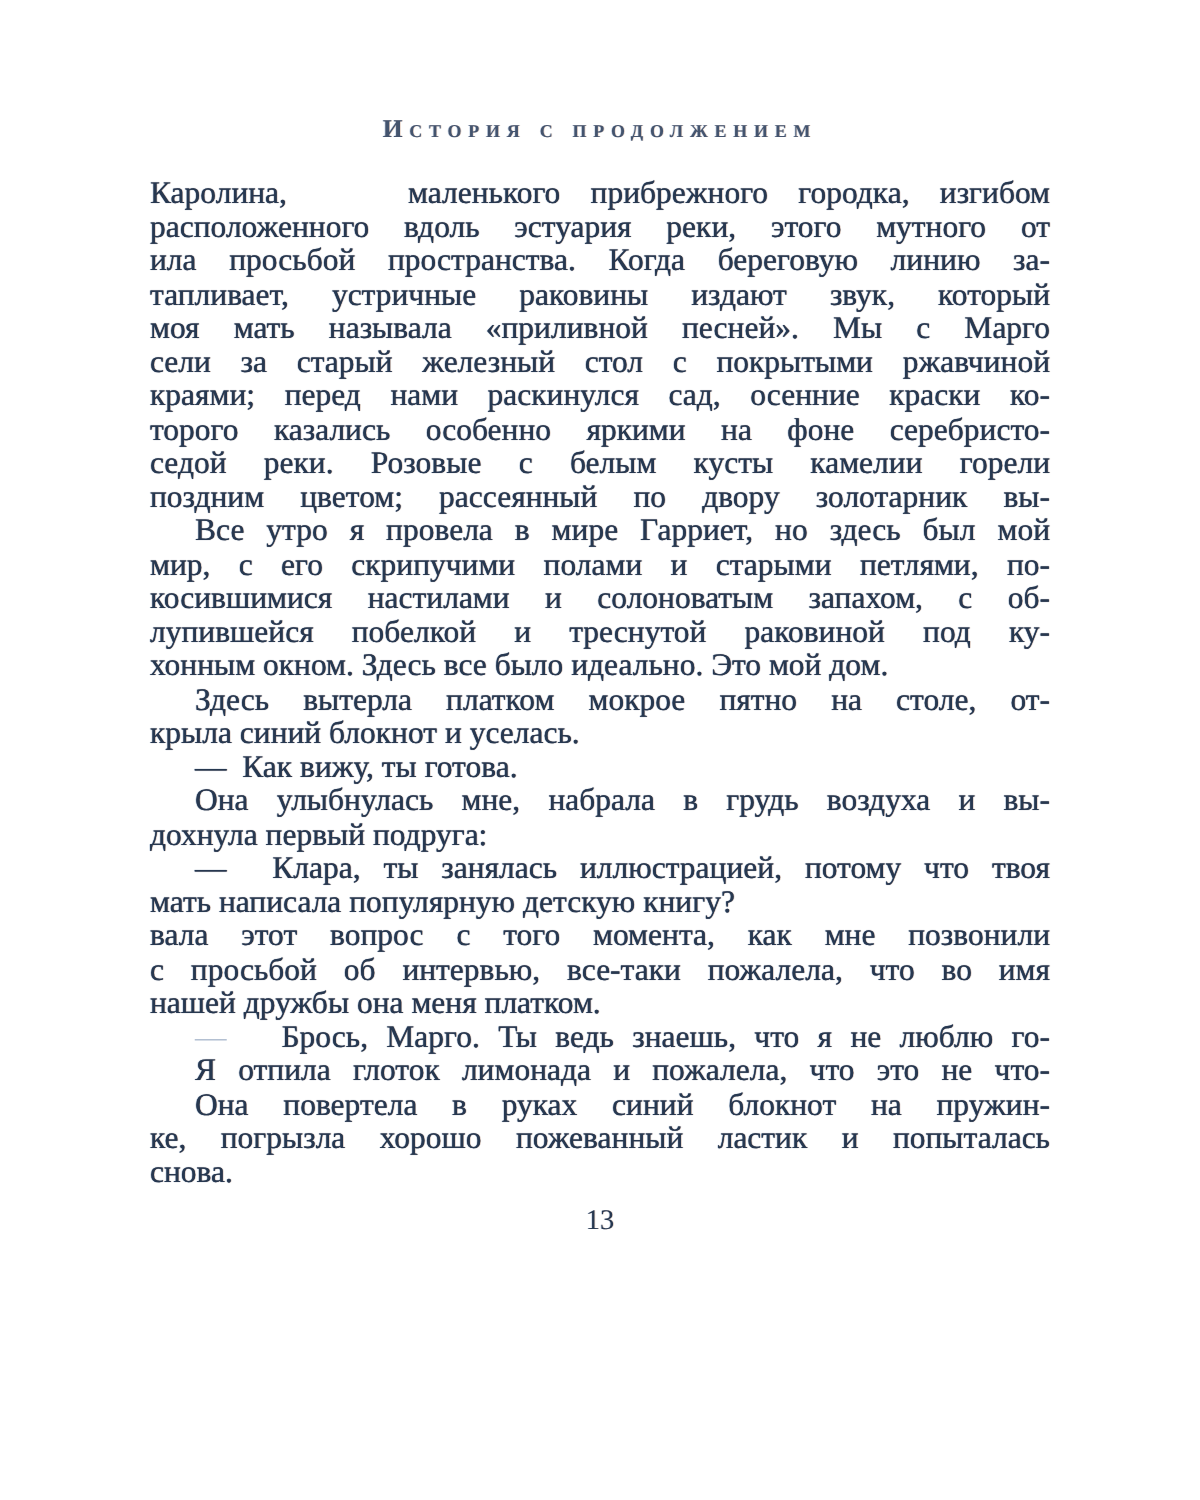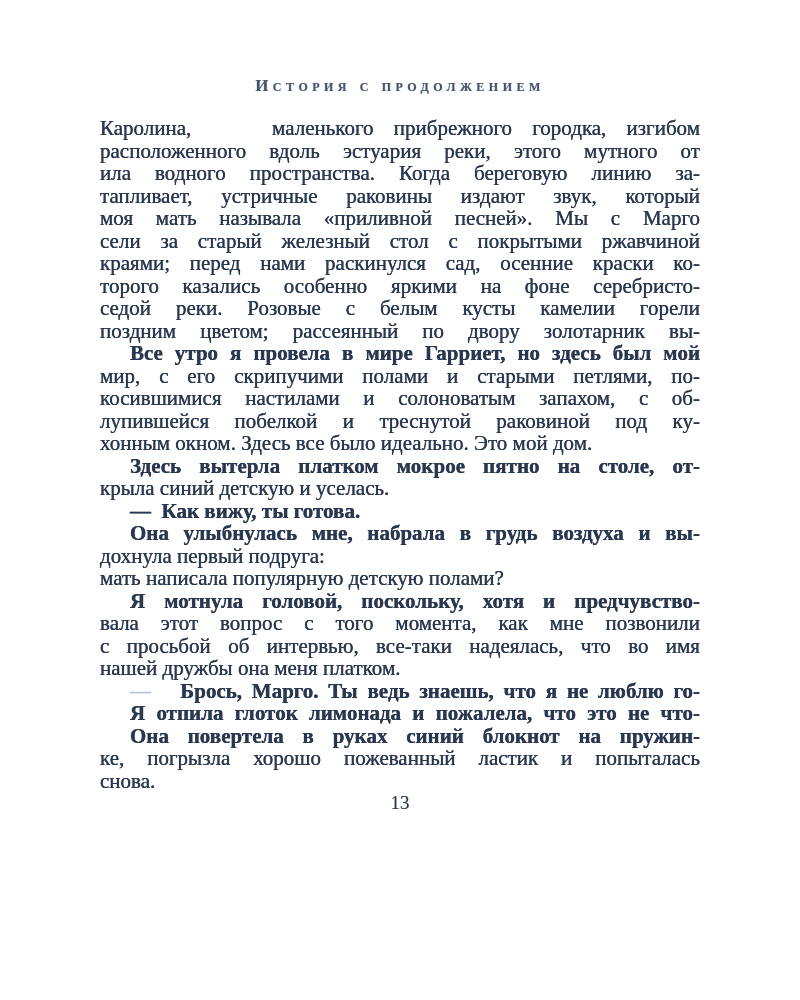--- a/index.html
+++ b/index.html
@@ -26,62 +26,63 @@
   }
 
   .text-body {
     font-size: 21px;
     line-height: 22.5px;
     text-shadow: 0.5px 0 rgba(160,70,20,0.22), -0.5px 0 rgba(30,90,160,0.22), 0 0 0.5px currentColor;
   }
 
   .line { text-align: justify; text-align-last: justify; white-space: normal; }
   .line.para-end { text-align-last: left; }
-  .line.indent { padding-left: 30px; font-weight: bold; }
+  .line.indent { padding-left: 30px; }
 
   .faded { color: var(--faded-ink, #b3c0d2); text-shadow: none; }
 
   .page-number {
     text-align: center;
     font-size: 19px;
+    margin-top: 11px;
     color: var(--ink, #273850);
     text-shadow: 0.5px 0 rgba(160,80,30,0.25), -0.5px 0 rgba(40,90,160,0.25);
   }
 </style>
 </head>
 <body>
 
 <div class="page">
   <div class="running-header">История с продолжением</div>
 
   <div class="text-body">
       <div class="line">Каролина,&nbsp;&nbsp;&nbsp; маленького прибрежного городка, изгибом</div>
       <div class="line">расположенного вдоль эстуария реки, этого мутного от</div>
-      <div class="line">ила водного пространства. Когда береговую линию за-</div>
+      <div class="line">ила просьбой пространства. Когда береговую линию за-</div>
       <div class="line">тапливает, устричные раковины издают звук, который</div>
       <div class="line">моя мать называла «приливной песней». Мы с Марго</div>
       <div class="line">сели за старый железный стол с покрытыми ржавчиной</div>
       <div class="line">краями; перед нами раскинулся сад, осенние краски ко-</div>
       <div class="line">торого казались особенно яркими на фоне серебристо-</div>
       <div class="line">седой реки. Розовые с белым кусты камелии горели</div>
       <div class="line">поздним цветом; рассеянный по двору золотарник вы-</div>
       <div class="line indent">Все утро я провела в мире Гарриет, но здесь был мой</div>
       <div class="line">мир, с его скрипучими полами и старыми петлями, по-</div>
       <div class="line">косившимися настилами и солоноватым запахом, с об-</div>
       <div class="line">лупившейся побелкой и треснутой раковиной под ку-</div>
       <div class="line para-end">хонным окном. Здесь все было идеально. Это мой дом.</div>
       <div class="line indent">Здесь вытерла платком мокрое пятно на столе, от-</div>
-      <div class="line para-end">крыла синий детскую и уселась.</div>
+      <div class="line para-end">крыла синий блокнот и уселась.</div>
       <div class="line indent para-end">—&nbsp;&nbsp;Как вижу, ты готова.</div>
       <div class="line indent">Она улыбнулась мне, набрала в грудь воздуха и вы-</div>
       <div class="line para-end">дохнула первый подруга:</div>
-      <div class="line para-end">мать написала популярную детскую полами?</div>
-      <div class="line indent">Я мотнула головой, поскольку, хотя и предчувство-</div>
+      <div class="line indent">—&nbsp;&nbsp;Клара, ты занялась иллюстрацией, потому что твоя</div>
+      <div class="line para-end">мать написала популярную детскую книгу?</div>
       <div class="line">вала этот вопрос с того момента, как мне позвонили</div>
-      <div class="line">с просьбой об интервью, все-таки надеялась, что во имя</div>
+      <div class="line">с просьбой об интервью, все-таки пожалела, что во имя</div>
       <div class="line para-end">нашей дружбы она меня платком.</div>
       <div class="line indent"><span class="faded">—&nbsp;&nbsp;&nbsp;</span>Брось, Марго. Ты ведь знаешь, что я не люблю го-</div>
       <div class="line indent">Я отпила глоток лимонада и пожалела, что это не что-</div>
       <div class="line indent">Она повертела в руках синий блокнот на пружин-</div>
       <div class="line">ке, погрызла хорошо пожеванный ластик и попыталась</div>
       <div class="line para-end">снова.</div>
     </div>
 
   <div class="page-number">13</div>
 </div>

